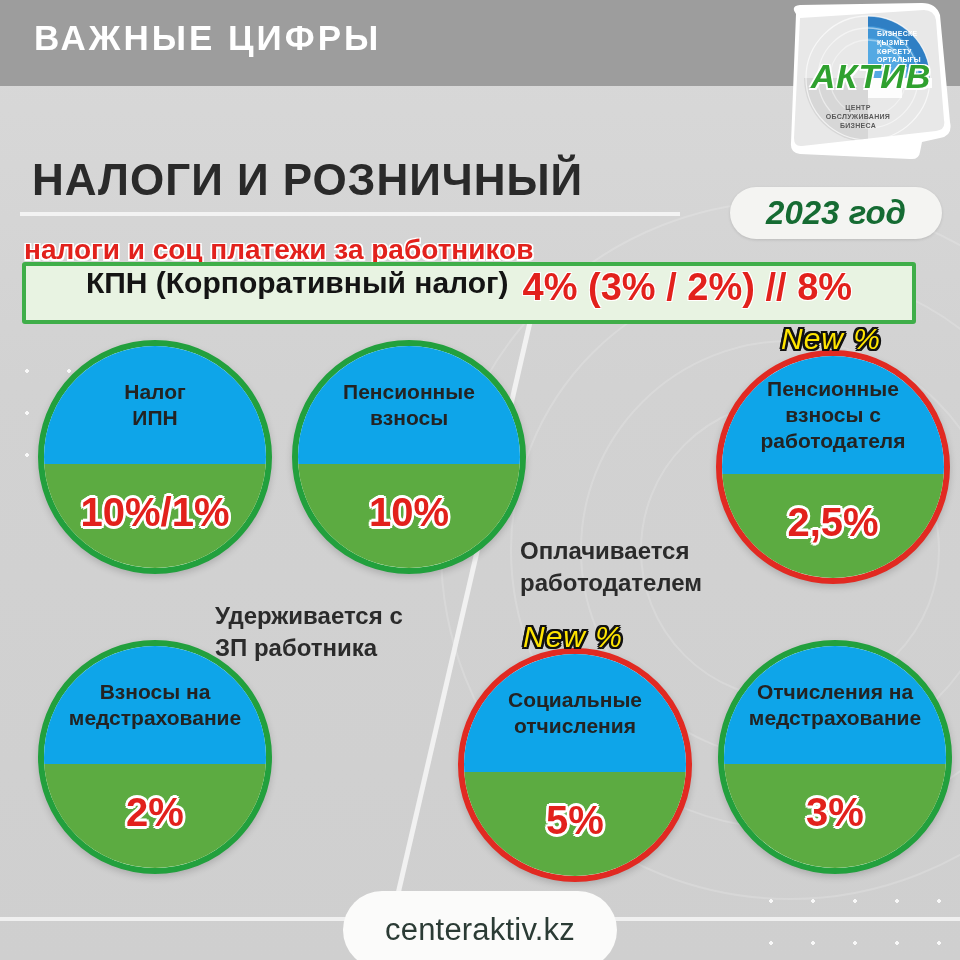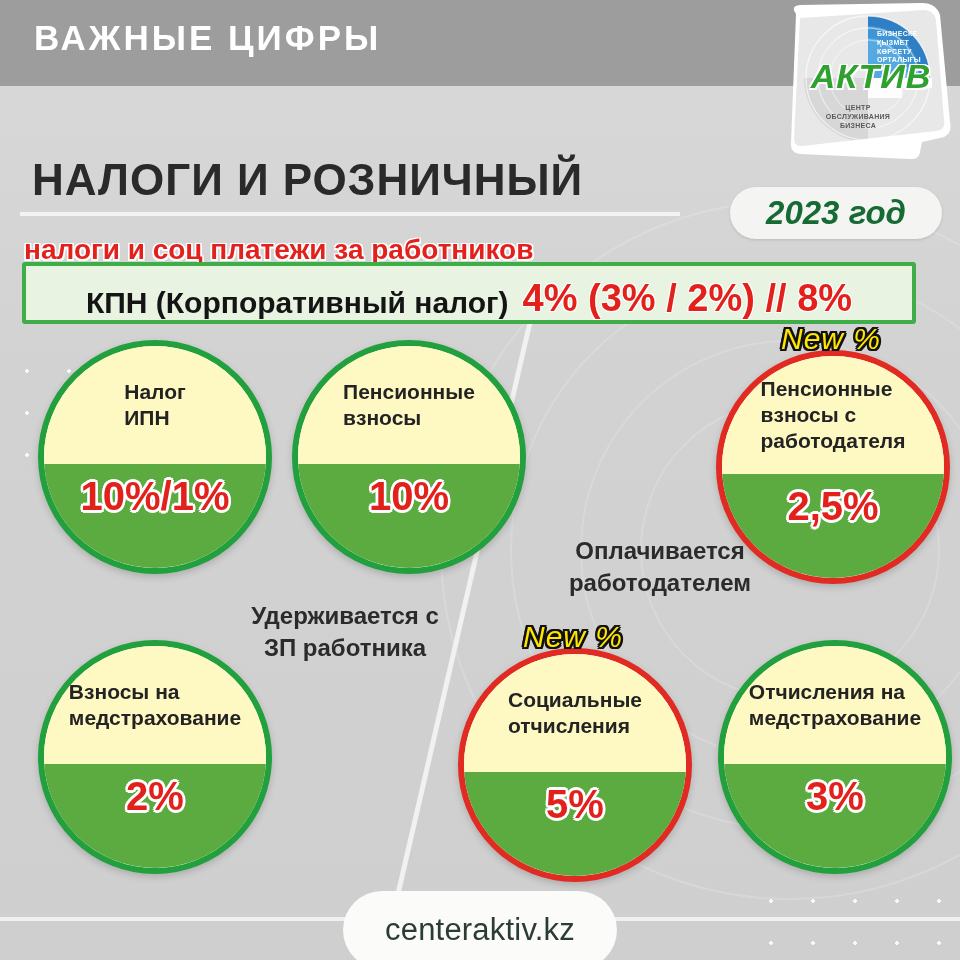--- a/index.html
+++ b/index.html
@@ -119,21 +119,21 @@
 
   
   .kpn-banner {
     position: absolute;
     left: 22px; top: 262px;
     width: 894px; height: 62px;
     background: #e8f3e2;
     border: 4px solid #3fae49;
     border-radius: 3px;
     display: flex;
-    align-items: flex-end;
+    align-items: flex-start;
     justify-content: center;
     gap: 14px;
   }
   .kpn-label {
     font-size: 30px;
     font-weight: bold;
     color: #141414;
   }
   .kpn-value {
     font-size: 38px;
@@ -152,39 +152,40 @@
     background: #ffffff;
     box-shadow: 0 3px 7px rgba(0,0,0,.17);
     display: flex;
     flex-direction: column;
   }
   .circle.green { border: 6px solid #22a03d; }
   .circle.red   { border: 6px solid #e12a22; }
 
   .circle .top {
     flex: 0 0 53%;
-    background: #fef9c3;
+    background: #0ea5e9;
     display: flex;
     align-items: center;
     justify-content: center;
     padding: 0 10px;
+    text-align: center;
   }
   .circle .top span {
     font-size: 21px;
     font-weight: bold;
     color: #232323;
     line-height: 1.22;
   }
   .circle .bot {
     flex: 1 1 auto;
     background: #5cab41;
     display: flex;
     align-items: flex-start;
     justify-content: center;
-    padding-top: 10px;
+    padding-top: 26px;
   }
   .circle .bot span {
     font-size: 40px;
     font-weight: bold;
     color: #e2211c;
     text-shadow:
       -2px -2px 0 #fff, 2px -2px 0 #fff, -2px 2px 0 #fff, 2px 2px 0 #fff,
       0 -2.6px 0 #fff, 0 2.6px 0 #fff, -2.6px 0 0 #fff, 2.6px 0 0 #fff;
   }
 
@@ -200,21 +201,21 @@
       -2px -2px 0 #111, 2px -2px 0 #111, -2px 2px 0 #111, 2px 2px 0 #111,
       0 -2.4px 0 #111, 0 2.4px 0 #111, -2.4px 0 0 #111, 2.4px 0 0 #111;
     z-index: 6;
   }
 
   .note {
     position: absolute;
     font-size: 24px;
     font-weight: bold;
     color: #2b2b2b;
-    text-align: center;
+    text-align: left;
     line-height: 1.35;
     z-index: 5;
   }
 
   
   .footer-line {
     position: absolute;
     left: 0; top: 917px;
     width: 960px; height: 4px;
     background: #f0f0f0;

